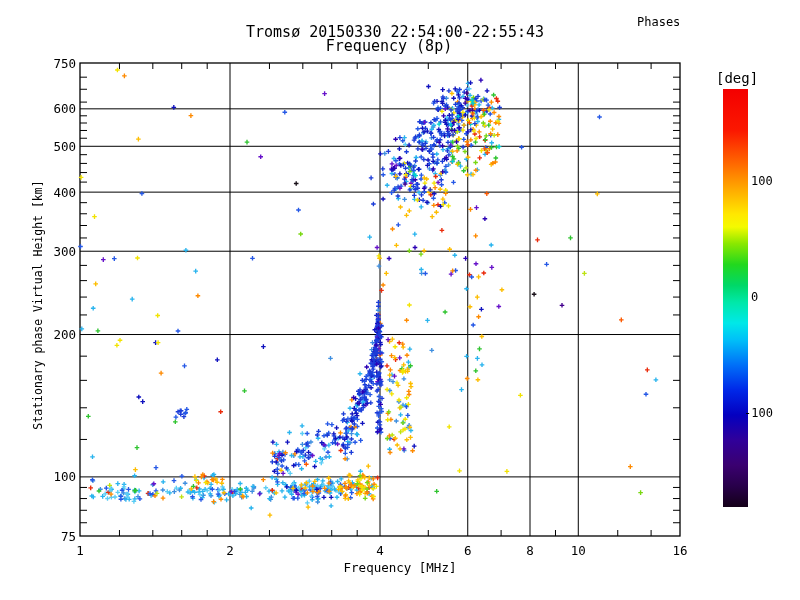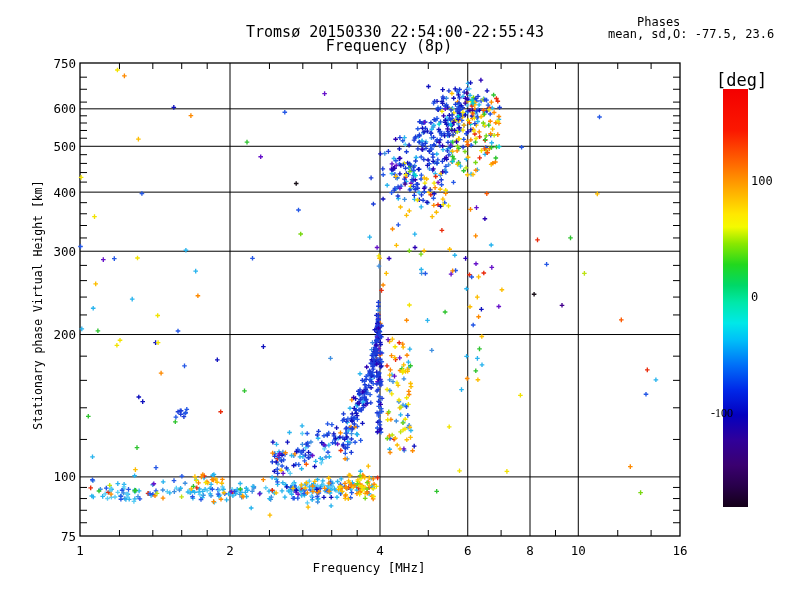--- a/index.html
+++ b/index.html
@@ -4,41 +4,40 @@
 <style>
   html,body{margin:0;padding:0;background:#fff;}
   .screen{position:relative;width:800px;height:600px;background:#ffffff;overflow:hidden;
           font-family:"DejaVu Sans Mono", monospace;color:#000;}
   .abs{position:absolute;}
   .title-line{font-size:15px;white-space:nowrap;transform:translateX(-50%);}
   .stats-line{font-size:12px;white-space:pre;line-height:12px;}
   .xlabel{font-size:12.5px;white-space:nowrap;transform:translateX(-50%);}
   .ylabel{font-size:11.5px;white-space:nowrap;transform-origin:0 0;
           transform:rotate(-90deg) translateX(-50%);}
-  .cbar-label{font-size:17px;white-space:nowrap;}
+  .cbar-label{font-size:14px;white-space:nowrap;}
   .cbar{width:25px;height:418px;}
   .cbar-tick{position:absolute;font-size:12px;white-space:nowrap;}
   svg text{font-family:"DejaVu Sans Mono", monospace;font-size:12.5px;fill:#000;}
 </style>
 </head>
 <body>
 
 <div class="screen">
 
   <div class="abs title-line" style="left:395px;top:23px;">Tromsø 20150330 22:54:00-22:55:43</div>
   <div class="abs title-line" style="left:389px;top:37px;">Frequency (8p)</div>
 
   <div class="abs" style="left:608px;top:16px;">
     <div class="stats-line" style="padding-left:29px;">Phases</div>
-    <div class="stats-line">mean, sd,O: -77.5, 23.6</div>
   </div>
 
   <div class="abs ylabel" style="left:31px;top:305px;">Stationary phase Virtual Height [km]</div>
 
-  <div class="abs xlabel" style="left:369px;top:560px;">Frequency [MHz]</div>
+  <div class="abs xlabel" style="left:400px;top:560px;">Frequency [MHz]</div>
 
   <svg id="plot" class="abs" style="left:0;top:0;" width="800" height="600">
       <line x1="230" y1="63" x2="230" y2="536" stroke="#000" stroke-width="1"></line>
       <line x1="380" y1="63" x2="380" y2="536" stroke="#000" stroke-width="1"></line>
       <line x1="467.7443751081734" y1="63" x2="467.7443751081734" y2="536" stroke="#000" stroke-width="1"></line>
       <line x1="530" y1="63" x2="530" y2="536" stroke="#000" stroke-width="1"></line>
       <line x1="578.2892142331044" y1="63" x2="578.2892142331044" y2="536" stroke="#000" stroke-width="1"></line>
       <line x1="80" y1="476.9039775842741" x2="680" y2="476.9039775842741" stroke="#000" stroke-width="1"></line>
       <line x1="80" y1="334.516789635211" x2="680" y2="334.516789635211" stroke="#000" stroke-width="1"></line>
       <line x1="80" y1="251.2256241018738" x2="680" y2="251.2256241018738" stroke="#000" stroke-width="1"></line>
@@ -160,16 +159,16 @@
       <path d="M412.0 174.1h4.6M414.3 171.8v4.6M448.5 124.8h4.6M450.8 122.5v4.6M470.7 103.1h4.6M473.0 100.8v4.6M413.4 175.6h4.6M415.7 173.3v4.6M436.8 124.1h4.6M439.1 121.8v4.6M455.9 116.4h4.6M458.2 114.1v4.6M469.7 100.4h4.6M472.0 98.1v4.6M496.8 146.6h4.6M499.1 144.3v4.6M450.2 161.5h4.6M452.5 159.2v4.6M468.2 124.3h4.6M470.5 122.0v4.6" stroke="#00cfd0" stroke-width="1.35" fill="none"></path>
       <path d="M481.2 110.2h4.6M483.5 107.9v4.6M485.1 152.3h4.6M487.4 150.0v4.6M467.1 122.7h4.6M469.4 120.4v4.6M465.5 144.7h4.6M467.8 142.4v4.6M482.3 148.8h4.6M484.6 146.5v4.6M470.6 113.9h4.6M472.9 111.6v4.6M484.5 193.6h4.6M486.8 191.3v4.6M304.0 464.2h4.6M306.3 461.9v4.6M619.0 319.9h4.6M621.3 317.6v4.6" stroke="#fc5a02" stroke-width="1.35" fill="none"></path>
       <path d="M531.8 294.2h4.6M534.1 291.9v4.6M293.9 183.5h4.6M296.2 181.2v4.6" stroke="#1a121a" stroke-width="1.35" fill="none"></path>
     </svg>
 
   <div class="abs cbar-label" style="left:716px;top:70px;">[deg]</div>
   <div id="cbar" class="abs cbar" style="left: 723px; top: 89px; background: linear-gradient(rgb(244, 0, 0) 0%, rgb(251, 24, 0) 10%, rgb(255, 106, 0) 18%, rgb(255, 170, 0) 24%, rgb(255, 232, 0) 30%, rgb(244, 250, 0) 33%, rgb(138, 232, 0) 37%, rgb(34, 216, 30) 42%, rgb(0, 216, 104) 47%, rgb(0, 232, 168) 51%, rgb(0, 232, 232) 56%, rgb(0, 192, 248) 60%, rgb(0, 112, 248) 66%, rgb(0, 40, 232) 72%, rgb(4, 0, 192) 78%, rgb(48, 0, 154) 84%, rgb(58, 0, 112) 90%, rgb(40, 0, 74) 95%, rgb(20, 0, 24) 100%);"></div>
   <div id="cbarticks">
       <span class="cbar-tick" style="left: 751px; top: 173.889px;">100</span>
       <span class="cbar-tick" style="left: 751px; top: 290px;">0</span>
-      <span class="cbar-tick" style="left: 711px; top: 406.111px; font-family: Liberation Serif, serif;">-100</span>
+      <span class="cbar-tick" style="left: 744px; top: 406.111px;">-100</span>
     </div>
 
 </div>
 
 </body></html>

